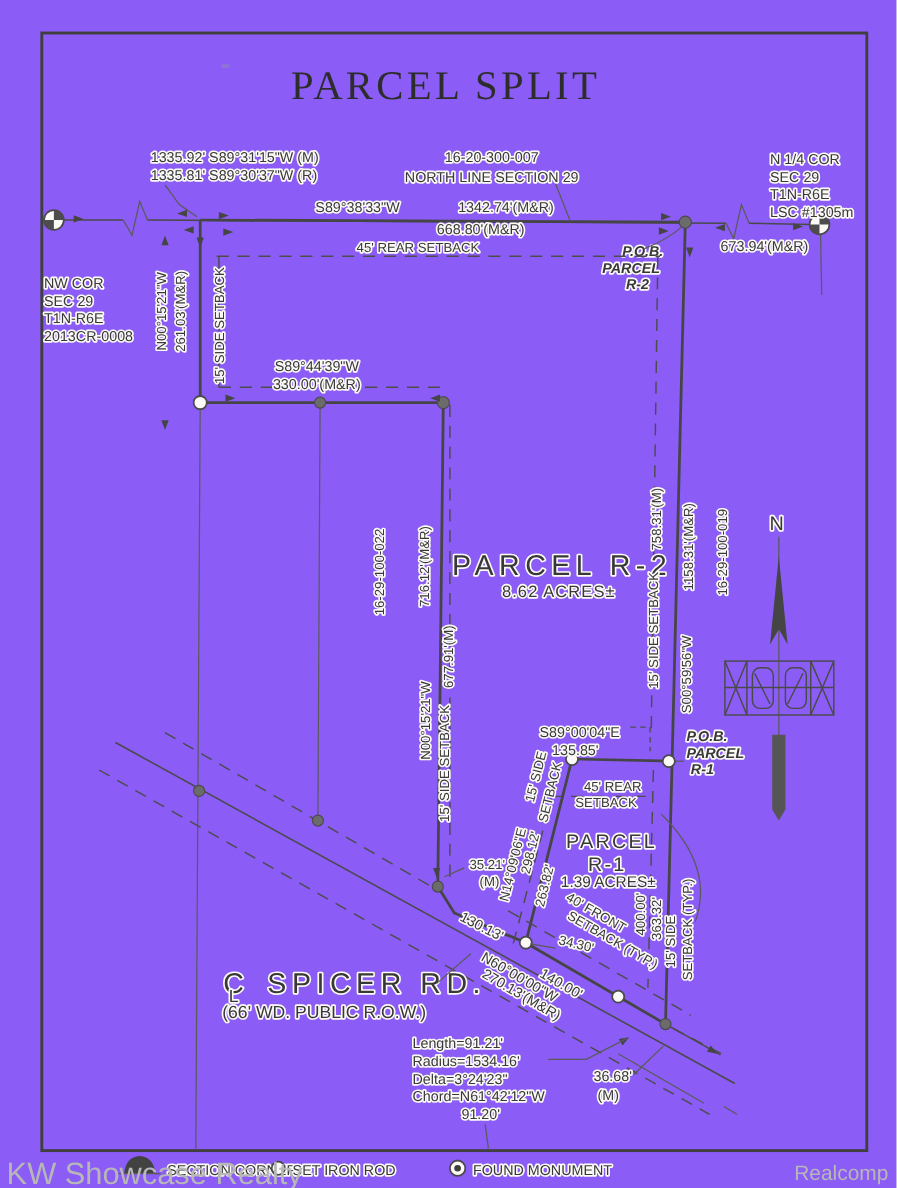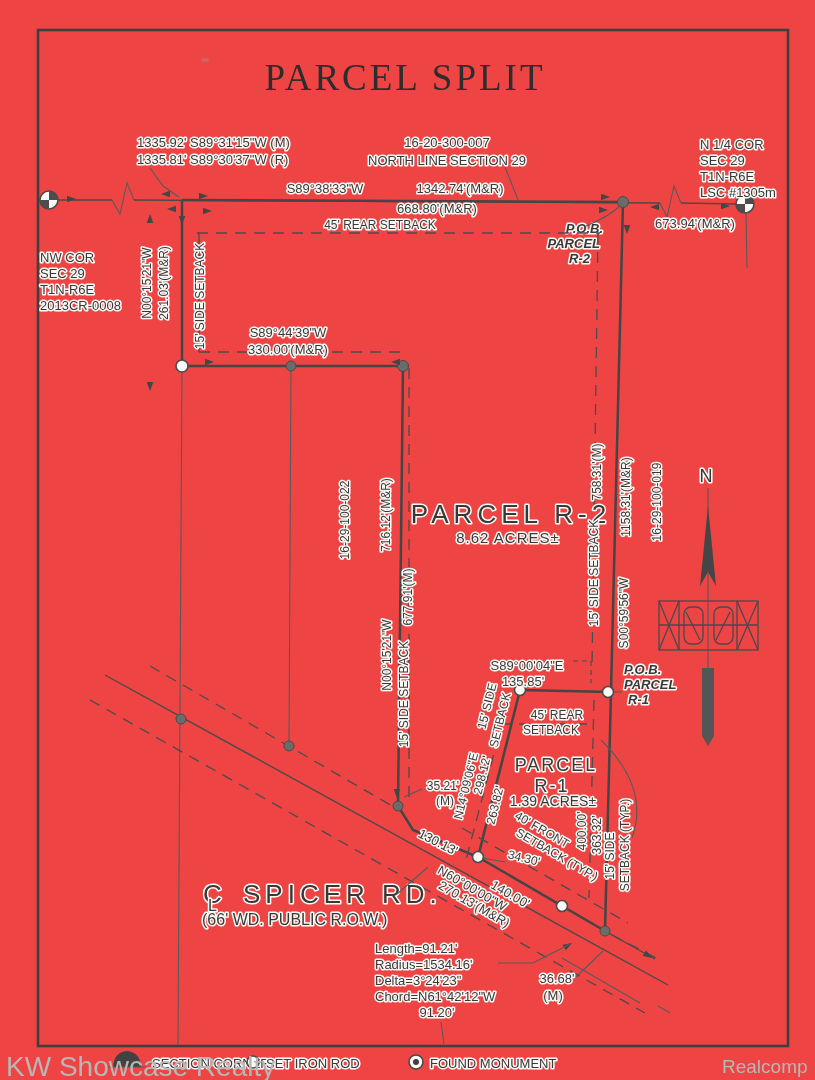--- a/index.html
+++ b/index.html
@@ -1,16 +1,16 @@
 <!DOCTYPE html>
 <html><head>
 <meta charset="utf-8">
 <style>
   html,body{margin:0;padding:0;background:#fbfaf6;}
-  .stage{position:relative;width:815px;height:1080px;background:#ef4444;overflow:hidden;
+  .stage{position:relative;width:815px;height:1080px;background:#8b5cf6;overflow:hidden;
          font-family:"Liberation Sans",sans-serif;}
   svg text{font-family:"Liberation Sans",sans-serif;fill:#383838;
            paint-order:stroke;stroke:#fbfaf6;stroke-width:3px;stroke-linejoin:round;}
   svg text.title{font-family:"Liberation Serif",serif;fill:#2d2d2d;font-size:37px;
                  letter-spacing:3px;stroke-width:0;}
   svg text.wm{fill:#b7b7b7;stroke-width:0;} .t12{font-size:12px;} .t13{font-size:13px;} .t14{font-size:14px;}
   .t16{font-size:16px;} .t18{font-size:18px;letter-spacing:2px;}
   .big{font-size:26px;letter-spacing:5px;} .mid{font-size:15px;letter-spacing:1px;}
   .road{font-size:26px;letter-spacing:5px;} .ital{font-style:italic;font-weight:bold;}
   .ln{stroke:#4a4a4a;fill:none;stroke-width:1.4;}

